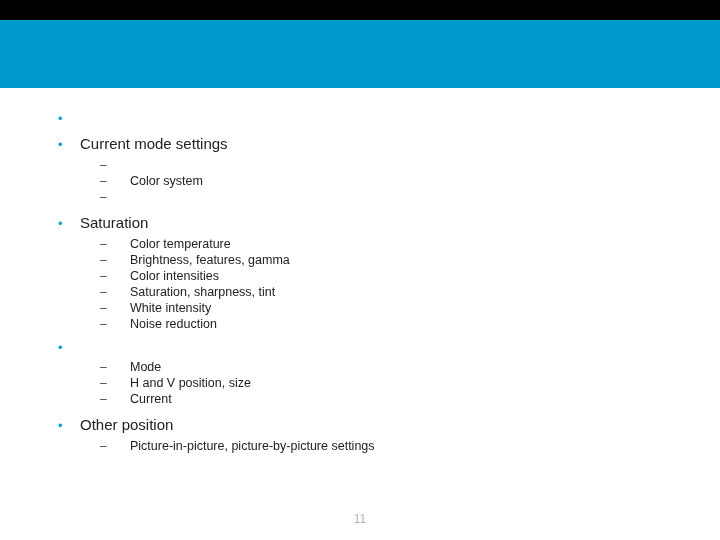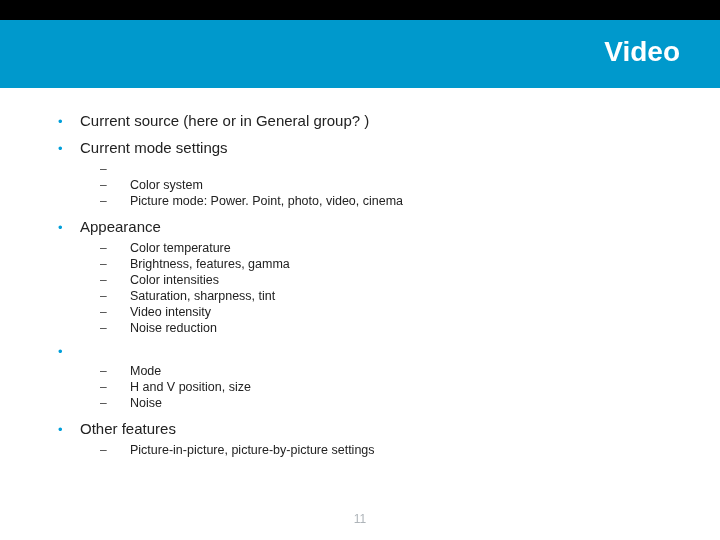--- a/index.html
+++ b/index.html
@@ -19,78 +19,75 @@
   .bullet2 { color: #444; font-size: 12px; margin-right: 20px; min-width: 10px; display:inline-block; }
   .text2 { color: #222; font-size: 12.5px; }
   .pagenum { position: absolute; bottom: 14px; left: 0; width: 100%; text-align: center; color: #aeb4b9; font-size: 12px; }
 </style>
 </head>
 <body>
 
 <div class="slide">
   <div class="header">
     <div class="headband"></div>
-    <div class="title">Video</div>
   </div>
 
   <div class="content">
     <ul class="lvl1">
 
       <li>
         <div class="row">
           <span class="bullet1">•</span>
-          <span class="text1">Current source (here or in General group? )</span>
         </div>
       </li>
 
       <li>
         <div class="row">
           <span class="bullet1">•</span>
           <span class="text1">Current mode settings</span>
         </div>
         <ul class="lvl2">
           <li>
               <span class="bullet2">–</span>
             </li>
           <li>
               <span class="bullet2">–</span>
               <span class="text2">Color system</span>
             </li>
           <li>
               <span class="bullet2">–</span>
-              <span class="text2">Picture mode: Power. Point, photo, video, cinema</span>
             </li>
         </ul>
       </li>
 
       <li>
         <div class="row">
           <span class="bullet1">•</span>
-          <span class="text1">Appearance</span>
+          <span class="text1">Saturation</span>
         </div>
         <ul class="lvl2">
           <li>
               <span class="bullet2">–</span>
               <span class="text2">Color temperature</span>
             </li>
           <li>
               <span class="bullet2">–</span>
               <span class="text2">Brightness, features, gamma</span>
             </li>
           <li>
               <span class="bullet2">–</span>
               <span class="text2">Color intensities</span>
             </li>
           <li>
               <span class="bullet2">–</span>
               <span class="text2">Saturation, sharpness, tint</span>
             </li>
           <li>
               <span class="bullet2">–</span>
-              <span class="text2">Video intensity</span>
+              <span class="text2">White intensity</span>
             </li>
           <li>
               <span class="bullet2">–</span>
               <span class="text2">Noise reduction</span>
             </li>
         </ul>
       </li>
 
       <li>
         <div class="row">
@@ -100,29 +97,29 @@
           <li>
               <span class="bullet2">–</span>
               <span class="text2">Mode</span>
             </li>
           <li>
               <span class="bullet2">–</span>
               <span class="text2">H and V position, size</span>
             </li>
           <li>
               <span class="bullet2">–</span>
-              <span class="text2">Noise</span>
+              <span class="text2">Current</span>
             </li>
         </ul>
       </li>
 
       <li>
         <div class="row">
           <span class="bullet1">•</span>
-          <span class="text1">Other features</span>
+          <span class="text1">Other position</span>
         </div>
         <ul class="lvl2">
           <li>
               <span class="bullet2">–</span>
               <span class="text2">Picture-in-picture, picture-by-picture settings</span>
             </li>
         </ul>
       </li>
 
     </ul>

